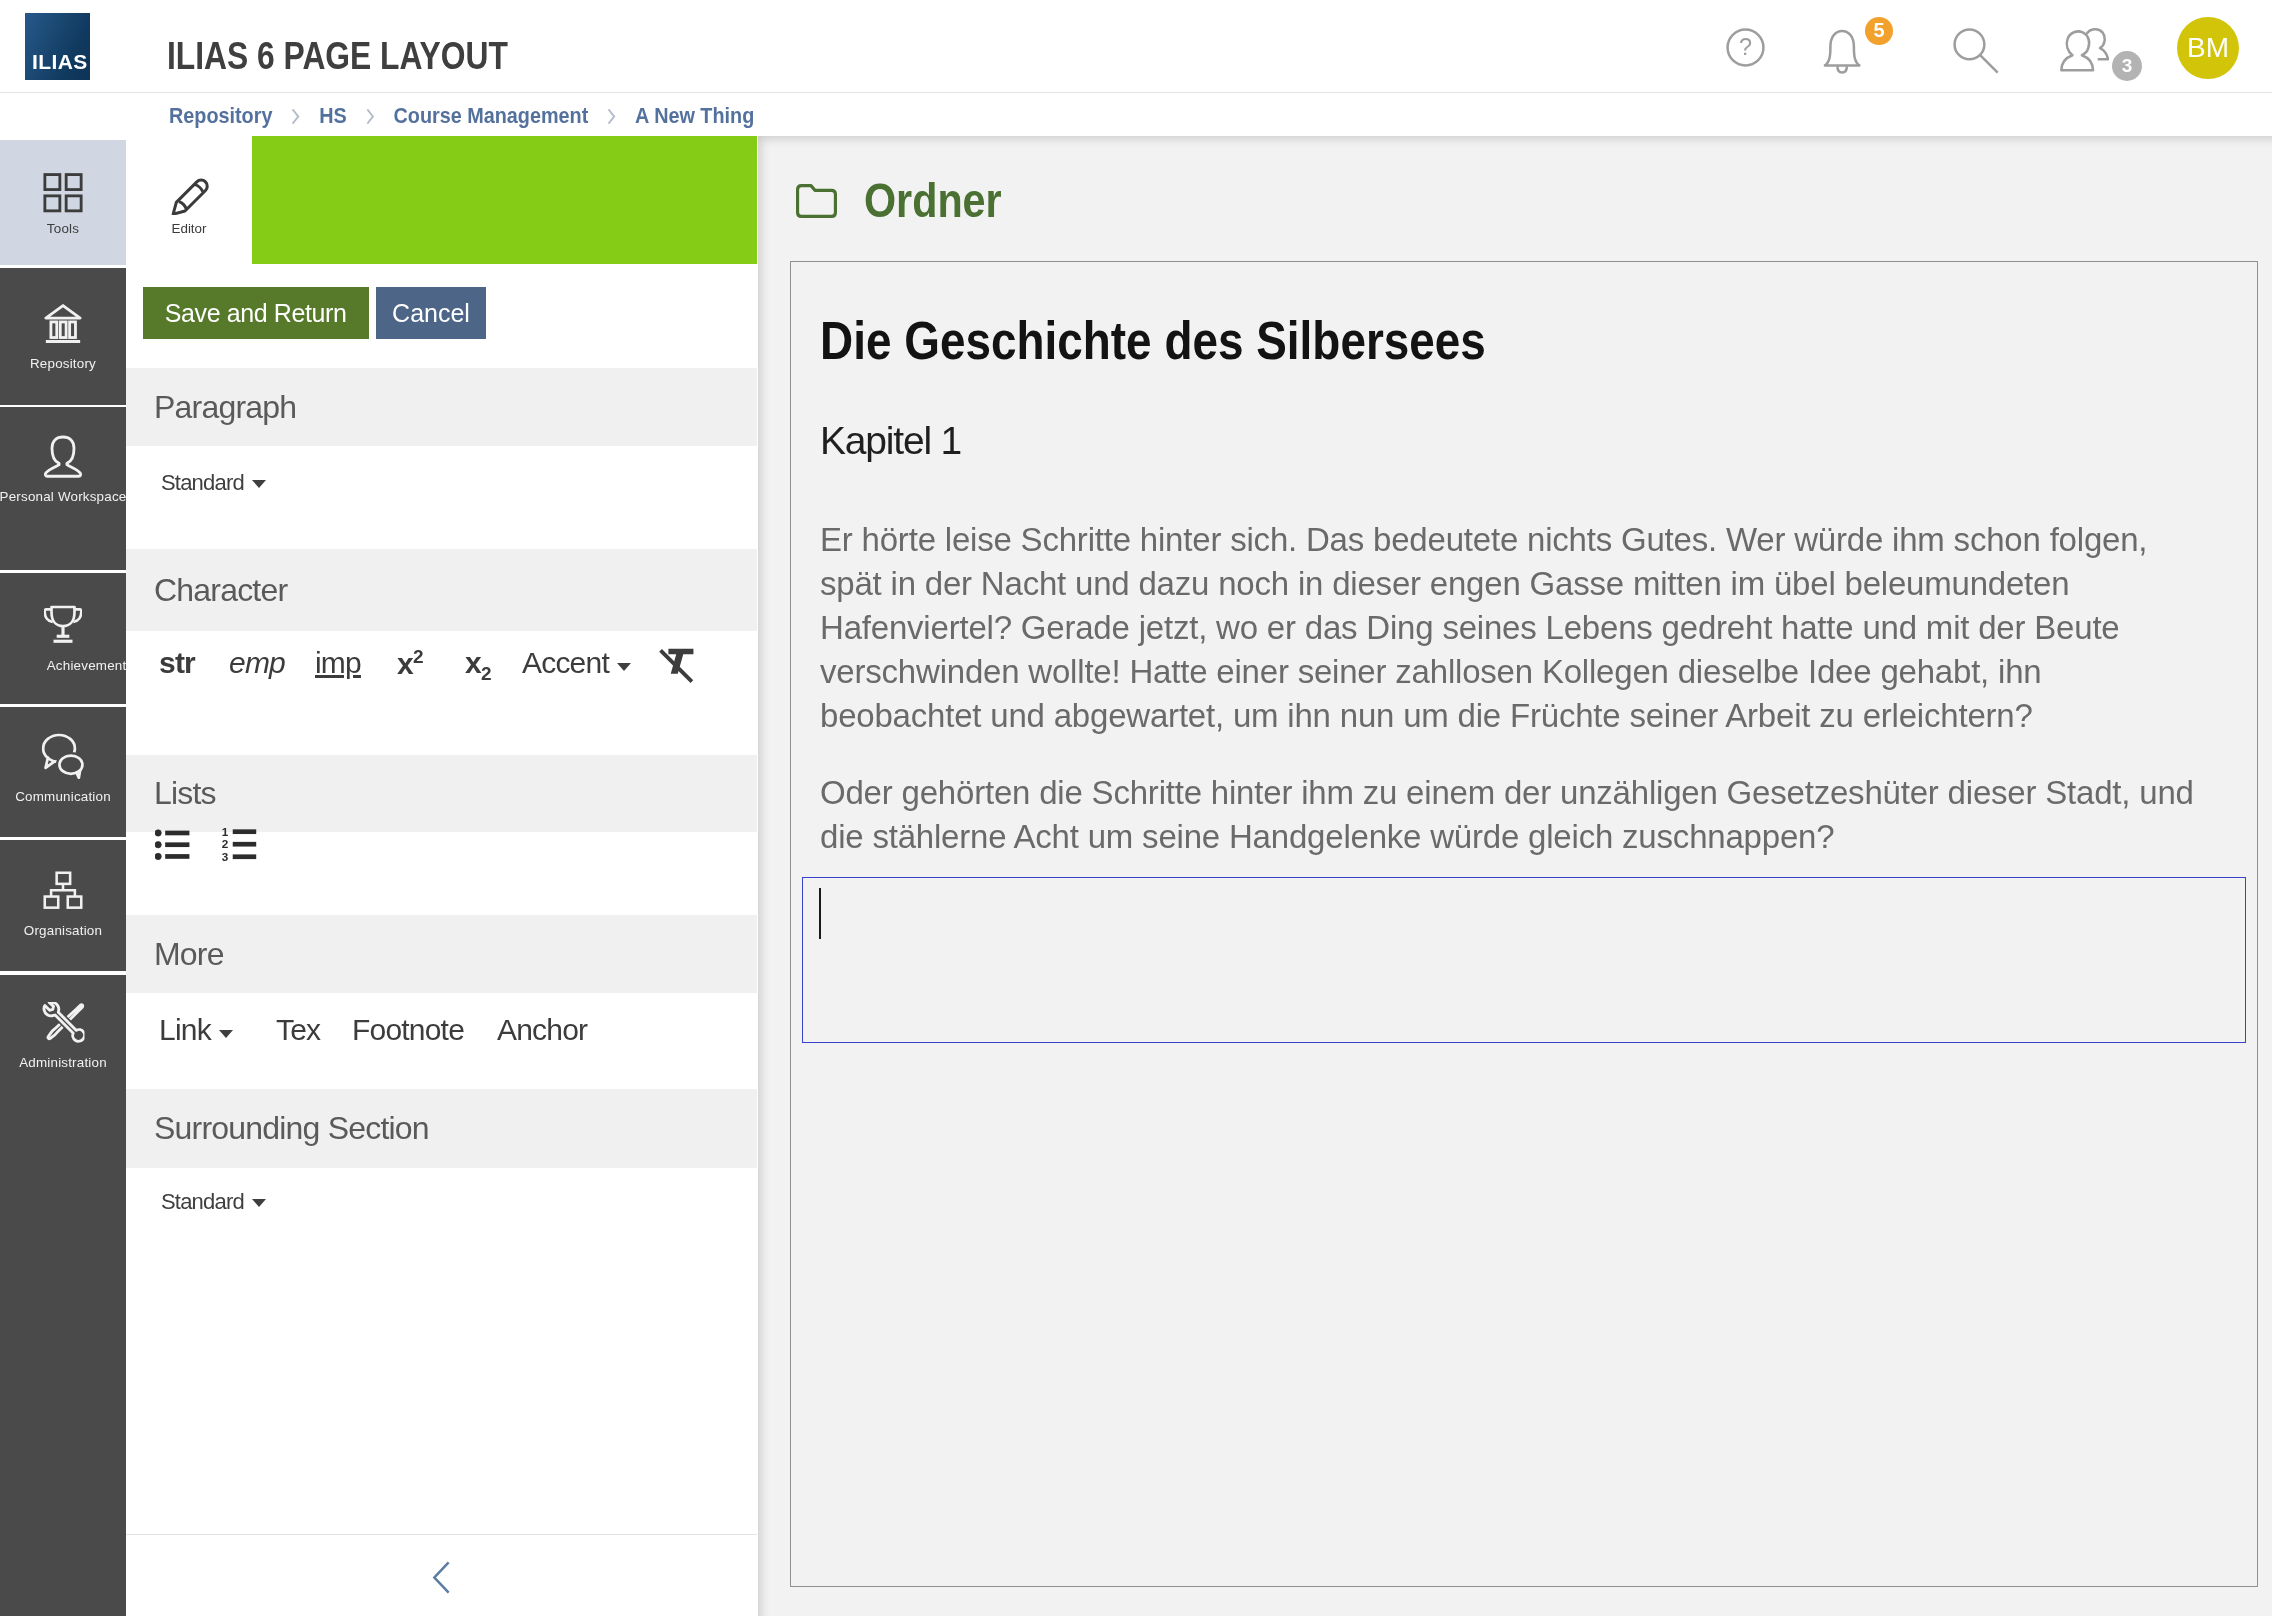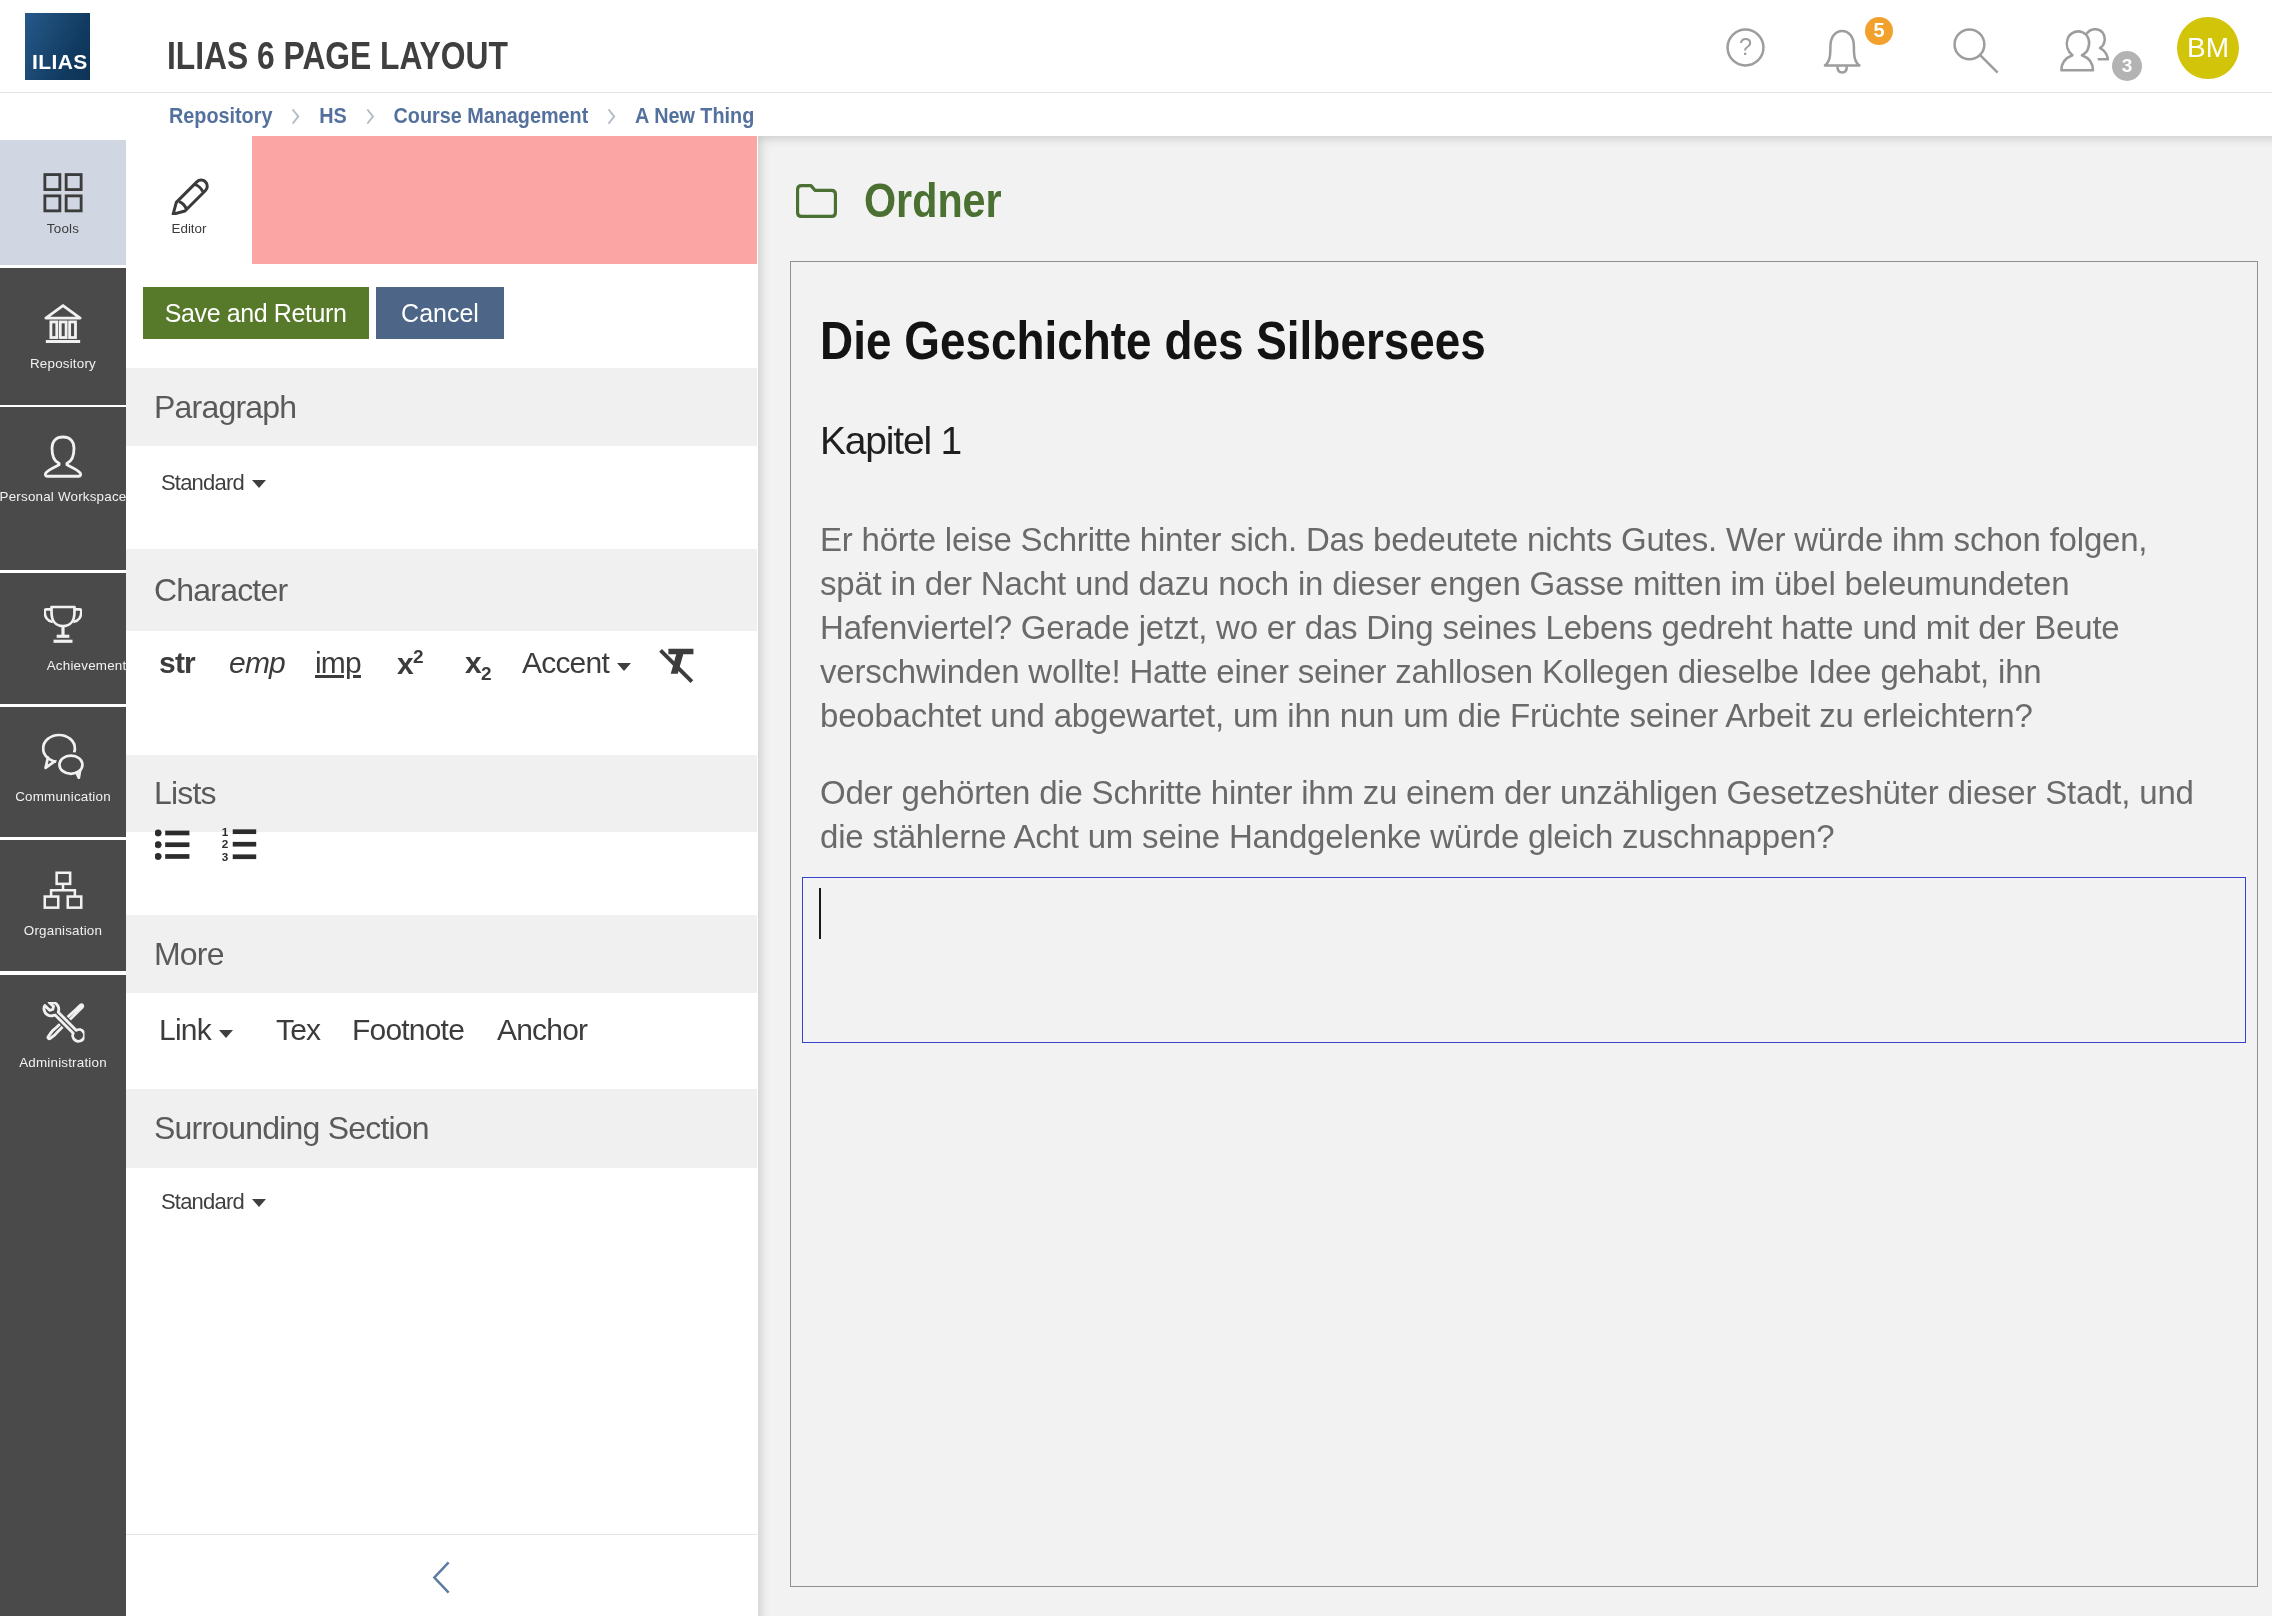--- a/index.html
+++ b/index.html
@@ -27,28 +27,28 @@
   #rail { position:absolute; left:0; top:140px; width:126px; height:1480px; background:#4a4a4a; }
   .ritem { position:relative; width:126px; color:#f1f1f1; }
   .ritem .lbl { position:absolute; left:50%; transform:translateX(-50%); top:83px;
     font-size:13.4px; letter-spacing:0.2px; white-space:nowrap; }
   .ritem svg { position:absolute; top:28px; left:50%; transform:translateX(-50%); }
   .wsep { height:3.2px; background:#fff; }
   #railtools { height:125px; background:#d0d7e2; color:#3c3c3c; }
 
   
   #panel { position:absolute; left:126px; top:136px; width:631px; height:1480px; background:#fff; }
-  #tabrow { position:absolute; left:0; top:0; width:631px; height:128px; background:#fca5a5; }
+  #tabrow { position:absolute; left:0; top:0; width:631px; height:128px; background:#84cc16; }
   #edtab { position:absolute; left:0; top:0; width:126px; height:128px; background:#fff; }
   #edtab .lbl { position:absolute; left:50%; transform:translateX(-50%); top:85px;
     font-size:13.4px; color:#3b3b3b; }
   .btn { position:absolute; top:151px; height:52px; color:#fff; font-size:25px; display:flex;
     align-items:center; justify-content:center; }
   #btnsave { left:16.6px; width:226px; background:#56792a; letter-spacing:-0.4px; }
-  #btncancel { left:250px; width:128px; background:#4d6586; }
+  #btncancel { left:250px; width:110px; background:#4d6586; }
   .band { position:absolute; left:0; width:631px; background:#f0f0f0;
     display:flex; align-items:center; padding-left:28px; font-size:32px;
     letter-spacing:-0.8px; color:#5a5a5a; }
   .drop { position:absolute; left:35px; font-size:22px; letter-spacing:-0.8px; color:#3f3f3f; }
   .caret { display:inline-block; width:0; height:0; border-left:7px solid transparent;
     border-right:7px solid transparent; border-top:8.7px solid #3f3f3f; margin-left:8px;
     vertical-align:2.4px; }
   .trow { position:absolute; font-size:30px; letter-spacing:-0.8px; color:#3c3c3c; }
   #panelfoot { position:absolute; left:0; top:1398px; width:631px; border-top:1.6px solid #e3e3e3; }
 

